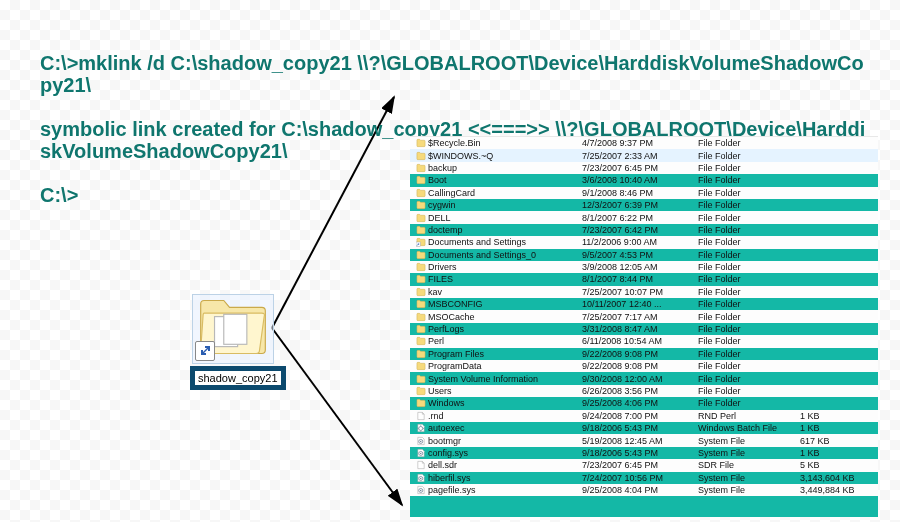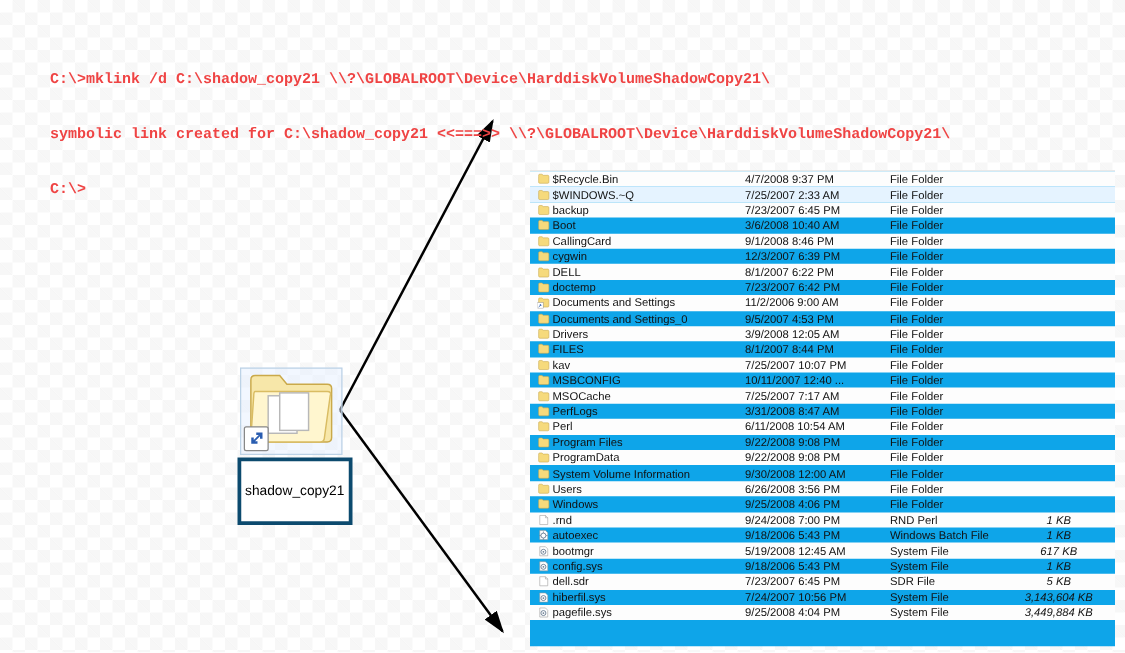--- a/index.html
+++ b/index.html
@@ -16,66 +16,66 @@
     position:absolute; left:0; top:0; width:900px; height:522px;
     background-image:
       linear-gradient(45deg, rgba(0,0,0,0.03) 25%, transparent 25%, transparent 75%, rgba(0,0,0,0.03) 75%),
       linear-gradient(45deg, rgba(0,0,0,0.03) 25%, transparent 25%, transparent 75%, rgba(0,0,0,0.03) 75%);
     background-size: 20px 20px;
     background-position: 0 0, 10px 10px;
     z-index:0;
   }
   .cmd {
     position:absolute; left:40px; top:30px; width:830px;
-    font-family: Liberation Mono, monospace;
+    font-family: Liberation Sans, sans-serif;
     font-weight: bold;
-    font-size: 12px;
+    font-size: 20px;
     line-height: 22px;
     white-space: pre-wrap;
     word-break: break-all;
-    color:#ef4444;
+    color:#0f766e;
     z-index:2;
   }
   .folder-shortcut {
     position:absolute; left:190px; top:294px; width:86px; text-align:center;
     z-index:3;
   }
   .folder-shortcut .icon-wrap {
     width:76px; height:64px; margin:0 auto 2px auto; position:relative;
     border:1px solid #bcd2e6; padding:2px; background:rgba(230,240,255,0.5);
   }
   .folder-shortcut .label {
-    font-size:11px; color:#000; background:#fff; border:3px solid #0c4a6e;
-    padding:18px 3px; display:inline-block;
+    font-size:11px; color:#000; background:#fff; border:5px solid #0c4a6e;
+    padding:1px 3px; display:inline-block;
   }
   .folder-shortcut .shortcut-arrow {
     position:absolute; left:2px; bottom:2px; width:18px; height:18px;
     background:#fff; border:1px solid #888; border-radius:2px;
     display:flex; align-items:center; justify-content:center;
   }
   .folder-shortcut .shortcut-arrow svg { width:12px; height:12px; }
 
   .file-list {
-    position:absolute; left:424px; top:136px; width:468px; height:380px;
-    background:#0ea5e9; z-index:2;
+    position:absolute; left:410px; top:136px; width:468px; height:380px;
+    background:#14b8a6; z-index:2;
     border-top:1px solid #e8e8e8;
   }
   .file-row {
     display:flex; align-items:center; height:12.4px;
     font-size:9px; color:#111;
     padding-left:4px;
     white-space:nowrap;
   }
   .file-row:nth-child(odd){ background:#fdfdfd; }
   .file-row.selected { background:#e5f3ff; }
   .col-icon { width:14px; display:flex; align-items:center; justify-content:center;}
   .col-name { width:154px; overflow:hidden; text-overflow:ellipsis; }
   .col-date { width:116px; }
   .col-type { width:102px; }
-  .col-size { width:66px; text-align:center; padding-right:6px;font-style:italic;}
+  .col-size { width:66px; text-align:left; padding-right:6px;}
   .ic { width:10px; height:10px; }
 
   svg.arrows { position:absolute; left:0; top:0; width:900px; height:522px; z-index:1; pointer-events:none;}
 </style>
 </head>
 <body>
 
 <div class="checker"></div>
 
 <div class="cmd">

